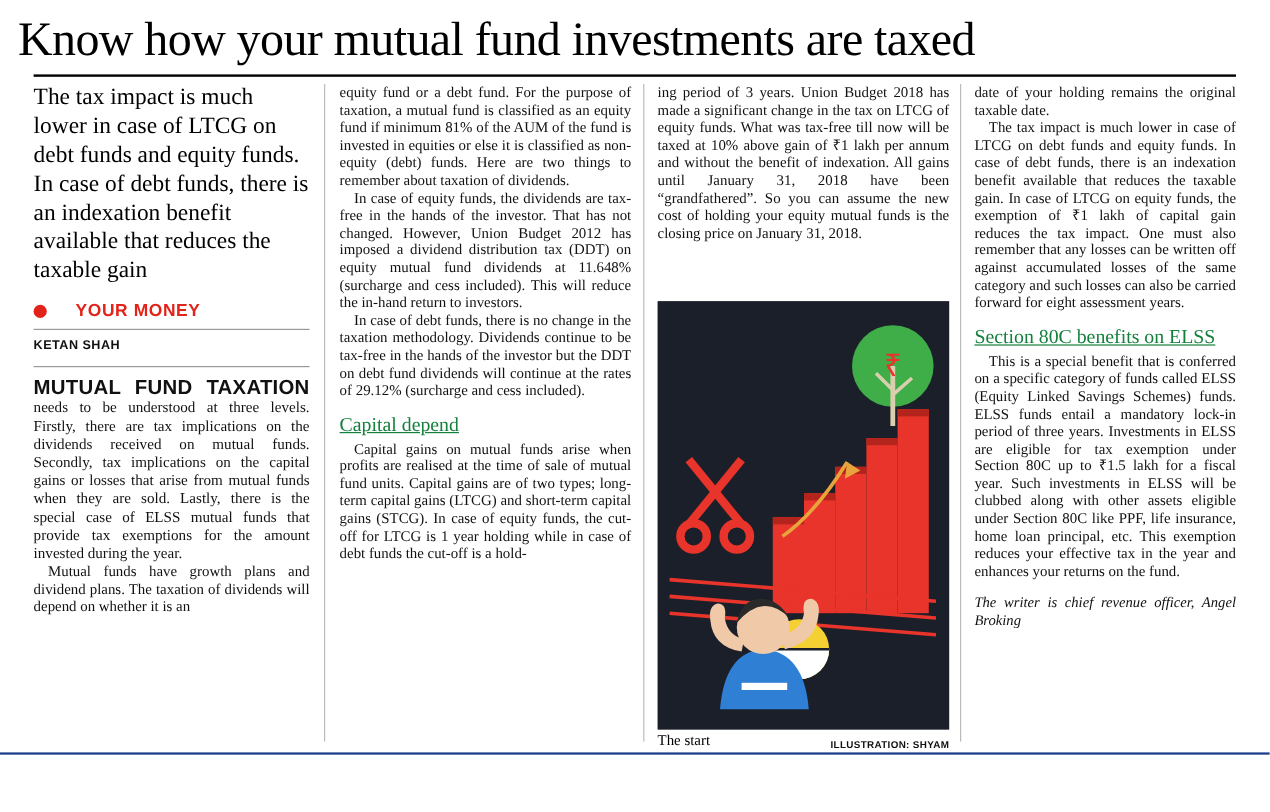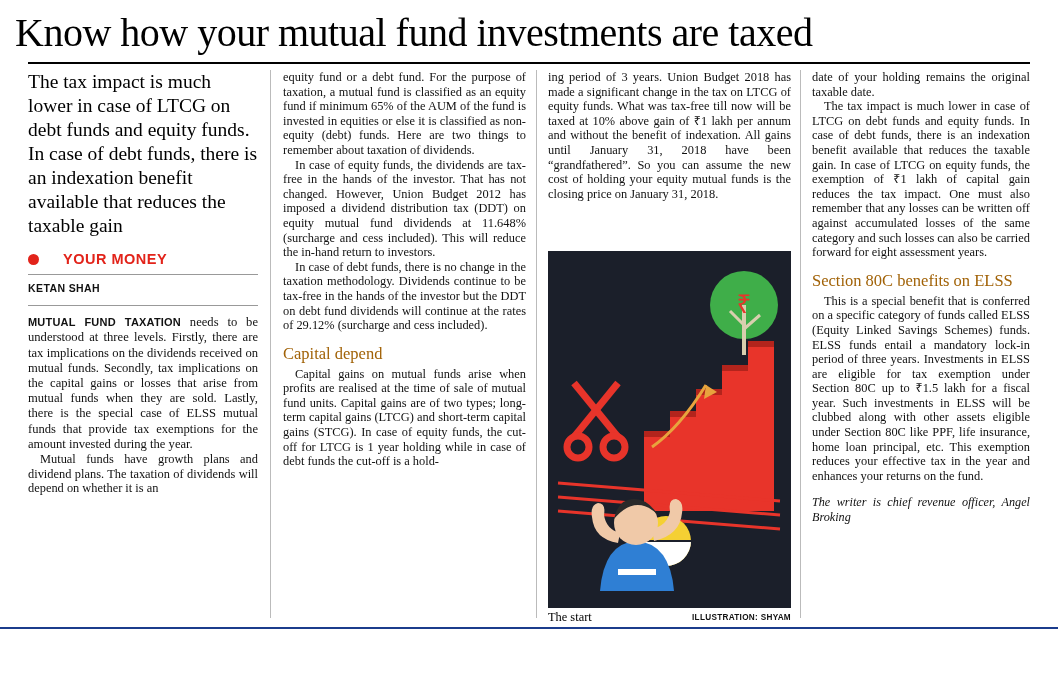--- a/index.html
+++ b/index.html
@@ -120,48 +120,49 @@
     background: #999;
     margin: 4px 0 9px 0;
   }
   .dropcap-para {
     font-size: 12.6px;
     line-height: 15.2px;
   }
   .lead-bold {
     font-family: "Liberation Sans", sans-serif;
     font-weight: bold;
-    font-size: 11px;
+    font-size: 17px;
     letter-spacing: 0.2px;
   }
   .subhead {
     font-family: "Liberation Serif", serif;
     font-size: 16.5px;
     line-height: 19px;
     margin: 11px 0 4px 0;
-    color: #a16207;
+    color: #15803d;
+    text-decoration: underline;
   }
   
   .illus {
     position: absolute;
     left: 548px;
     top: 251px;
     width: 243px;
     height: 357px;
     background: #1b1f2a;
     overflow: hidden;
   }
   .illus-caption {
     position: absolute;
     left: 548px;
     top: 610px;
     width: 243px;
     display: flex;
     justify-content: space-between;
-    align-items: center;
+    align-items: flex-end;
     font-size: 12.4px;
   }
   .illus-credit {
     font-family: "Liberation Sans", sans-serif;
     font-size: 8.2px;
     font-weight: bold;
     letter-spacing: 0.3px;
     color: #111;
   }
   .writer-note {
@@ -210,21 +211,21 @@
     <div class="byline-rule"></div>
     <div class="byline">KETAN SHAH</div>
     <div class="byline-rule2"></div>
 
     <p class="dropcap-para"><span class="lead-bold">MUTUAL FUND TAXATION</span><span> needs to be understood at three levels. Firstly, there are tax implications on the dividends received on mutual funds. Secondly, tax implications on the capital gains or losses that arise from mutual funds when they are sold. Lastly, there is the special case of ELSS mutual funds that provide tax exemptions for the amount invested during the year.</span></p>
 
     <p class="indent">Mutual funds have growth plans and dividend plans. The taxation of dividends will depend on whether it is an</p>
   </div>
 
   <div class="col c2">
-    <p>equity fund or a debt fund. For the purpose of taxation, a mutual fund is classified as an equity fund if minimum 65% of the AUM of the fund is invested in equities or else it is classified as non-equity (debt) funds. Here are two things to remember about taxation of dividends.</p>
+    <p>equity fund or a debt fund. For the purpose of taxation, a mutual fund is classified as an equity fund if minimum 81% of the AUM of the fund is invested in equities or else it is classified as non-equity (debt) funds. Here are two things to remember about taxation of dividends.</p>
     <p class="indent">In case of equity funds, the dividends are tax-free in the hands of the investor. That has not changed. However, Union Budget 2012 has imposed a dividend distribution tax (DDT) on equity mutual fund dividends at 11.648% (surcharge and cess included). This will reduce the in-hand return to investors.</p>
     <p class="indent">In case of debt funds, there is no change in the taxation methodology. Dividends continue to be tax-free in the hands of the investor but the DDT on debt fund dividends will continue at the rates of 29.12% (surcharge and cess included).</p>
     <div class="subhead">Capital depend</div>
     <p class="indent">Capital gains on mutual funds arise when profits are realised at the time of sale of mutual fund units. Capital gains are of two types; long-term capital gains (LTCG) and short-term capital gains (STCG). In case of equity funds, the cut-off for LTCG is 1 year holding while in case of debt funds the cut-off is a hold-</p>
   </div>
 
   <div class="col c3">
     <p>ing period of 3 years. Union Budget 2018 has made a significant change in the tax on LTCG of equity funds. What was tax-free till now will be taxed at 10% above gain of ₹1 lakh per annum and without the benefit of indexation. All gains until January 31, 2018 have been “grandfathered”. So you can assume the new cost of holding your equity mutual funds is the closing price on January 31, 2018.</p>
   </div>
 

